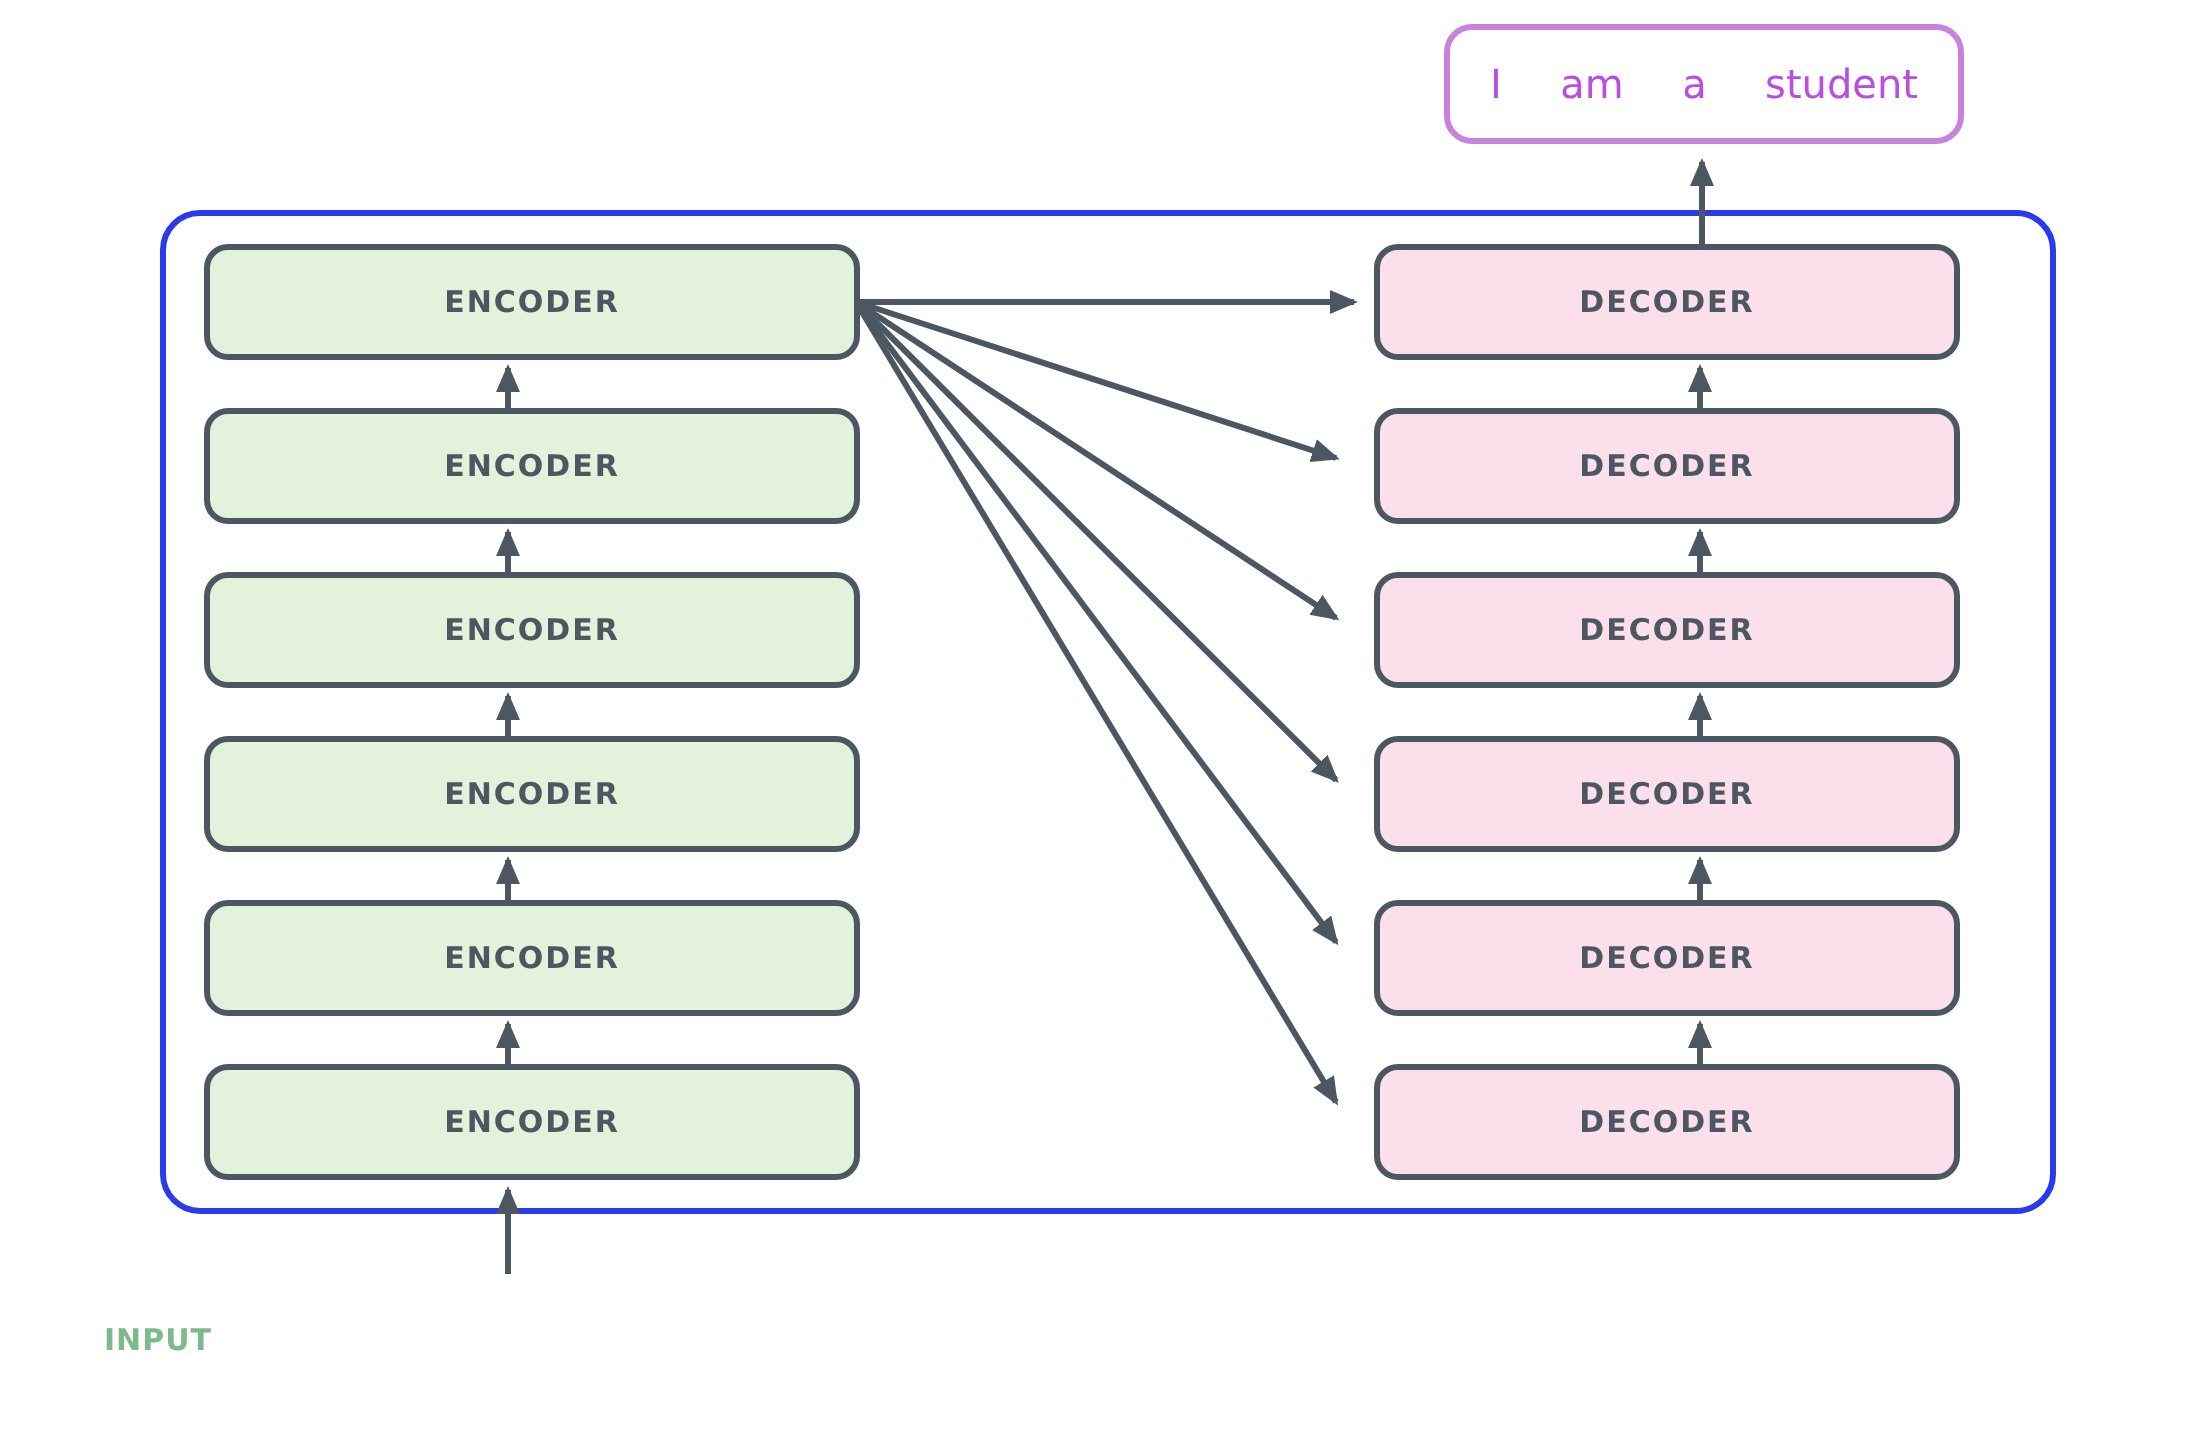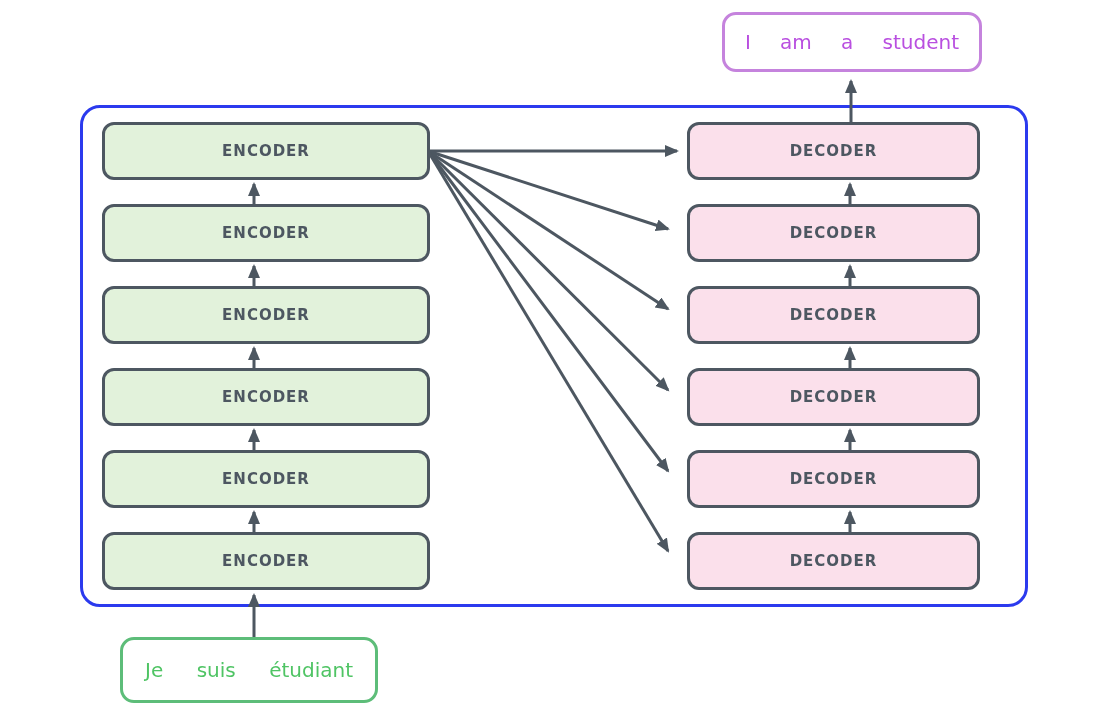--- a/index.html
+++ b/index.html
@@ -96,19 +96,15 @@
   <div class="layer encoder" style="top:450px">ENCODER</div>
   <div class="layer encoder" style="top:532px">ENCODER</div>
 
   <div class="layer decoder" style="top:122px">DECODER</div>
   <div class="layer decoder" style="top:204px">DECODER</div>
   <div class="layer decoder" style="top:286px">DECODER</div>
   <div class="layer decoder" style="top:368px">DECODER</div>
   <div class="layer decoder" style="top:450px">DECODER</div>
   <div class="layer decoder" style="top:532px">DECODER</div>
 
-  <div class="word-box input-box">
-    <span class="word">Je</span>
-    <span class="word">suis</span>
-    <span class="word">étudiant</span>
-  </div>
+  <div class="side-label input-label">INPUT</div>
 
 </div>
 
 </body></html>

